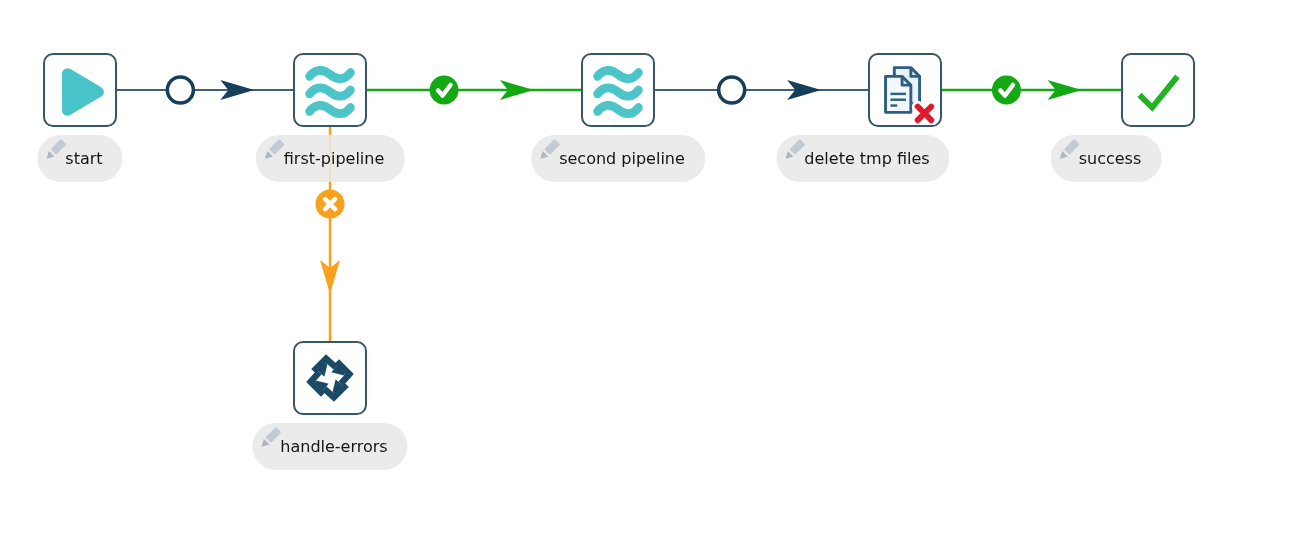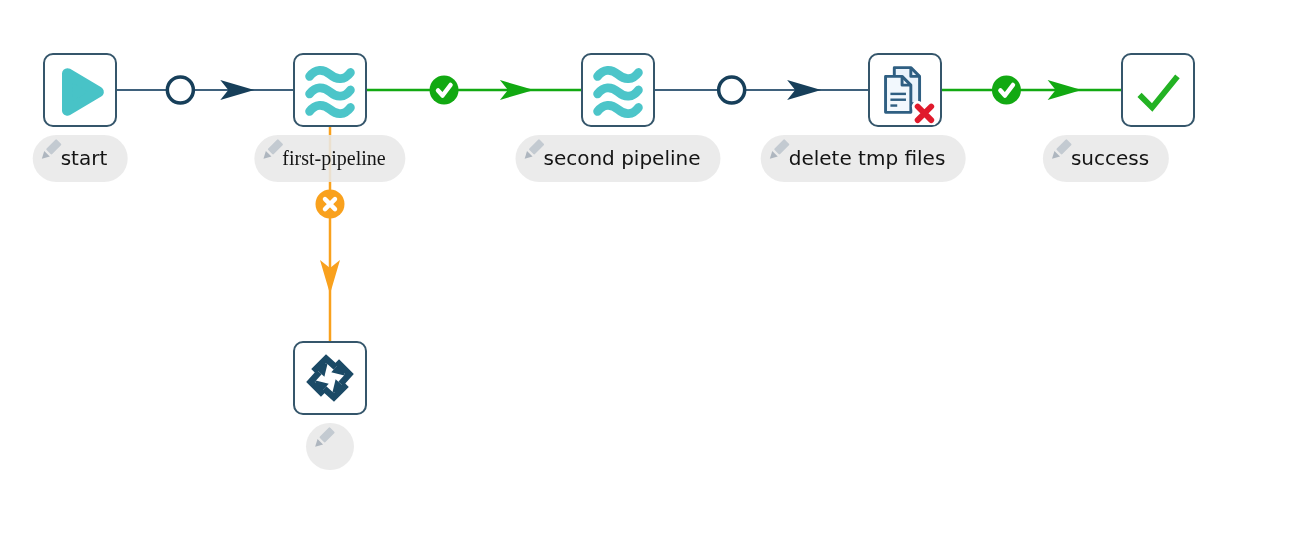--- a/index.html
+++ b/index.html
@@ -7,21 +7,21 @@
        font-family:"DejaVu Sans","Liberation Sans",sans-serif;}
   #canvas{position:absolute;inset:0;width:1296px;height:533px;background:#ffffff;}
   #hop-layer{position:absolute;left:0;top:0;z-index:1;}
   .node{position:absolute;width:74px;height:74px;box-sizing:border-box;
         background:#ffffff;border:2.5px solid #35566b;border-radius:10px;
         z-index:2;}
   .node-icon{position:absolute;left:0;top:0;width:100%;height:100%;}
   .pill{position:absolute;height:47px;line-height:47px;border-radius:24px;
         background:rgba(232,232,232,0.88);z-index:3;white-space:nowrap;
         padding:0 20px 0 28px;transform:translateX(-50%);
-        font-size:20px;color:#141414;text-align:center;}
+        font-size:16px;color:#141414;text-align:center;}
   .pencil{position:absolute;left:4px;top:2px;width:27px;height:27px;}
   .hidden-defs{position:absolute;width:0;height:0;overflow:hidden;}
 </style>
 </head>
 <body>
 
 <svg class="hidden-defs" aria-hidden="true">
   <symbol id="sym-play" viewBox="0 0 72 72">
     <path d="M23 19 L55 38 L23 57 Z" fill="#48c3c7" stroke="#48c3c7" stroke-width="11" stroke-linejoin="round"></path>
   </symbol>
@@ -119,21 +119,21 @@
       </g>
     </svg>
     <span class="pill-text">start</span>
   </div>
 
   <div class="node" style="left: 293px; top: 53px;">
     <svg class="node-icon">
         <use href="#sym-pipeline"></use>
       </svg>
   </div>
-  <div class="pill" style="left: 330px; top: 135px; font-family: Liberation Serif, serif;">
+  <div class="pill" style="left: 330px; top: 135px;">
     <svg class="pencil" viewBox="0 0 24 24">
       <g transform="rotate(45 12 12)">
         <rect x="8.5" y="1" width="7" height="13" rx="1" fill="#c3cad1"></rect>
         <polygon points="8.5,16 15.5,16 12,22.5" fill="#aeb6bf"></polygon>
       </g>
     </svg>
     <span class="pill-text">first-pipeline</span>
   </div>
 
   <div class="node" style="left: 581px; top: 53px;">
@@ -186,14 +186,15 @@
         <use href="#sym-workflow-arrows"></use>
       </svg>
   </div>
   <div class="pill" style="left: 330px; top: 423px;">
     <svg class="pencil" viewBox="0 0 24 24">
       <g transform="rotate(45 12 12)">
         <rect x="8.5" y="1" width="7" height="13" rx="1" fill="#c3cad1"></rect>
         <polygon points="8.5,16 15.5,16 12,22.5" fill="#aeb6bf"></polygon>
       </g>
     </svg>
+    <span class="pill-text">handle-errors</span>
   </div>
 </div>
 
 </body></html>

